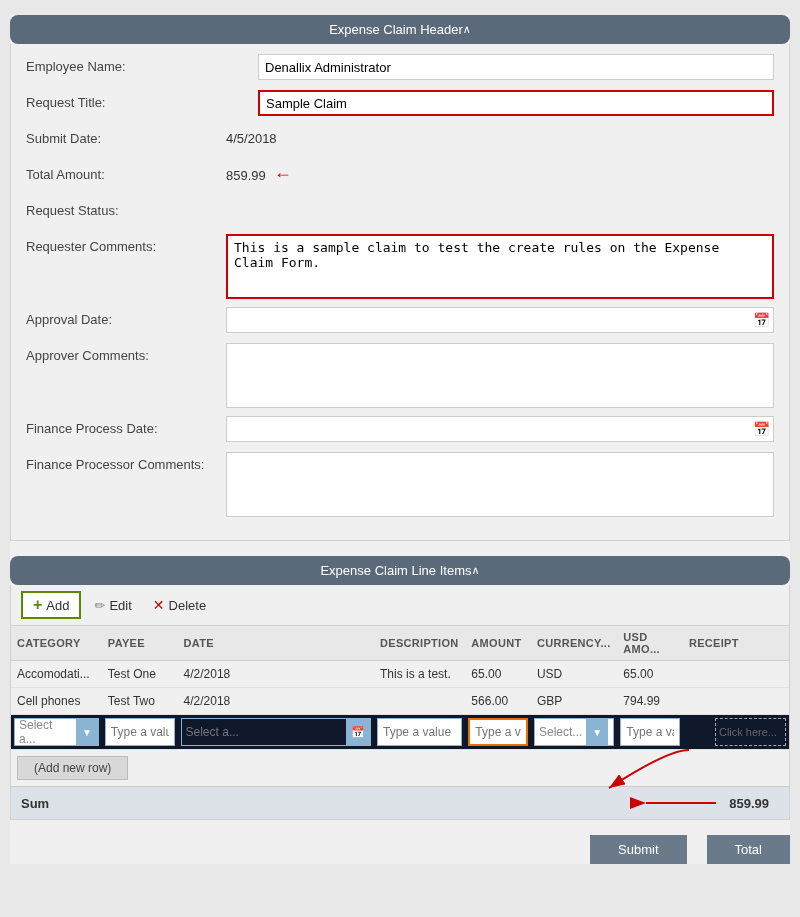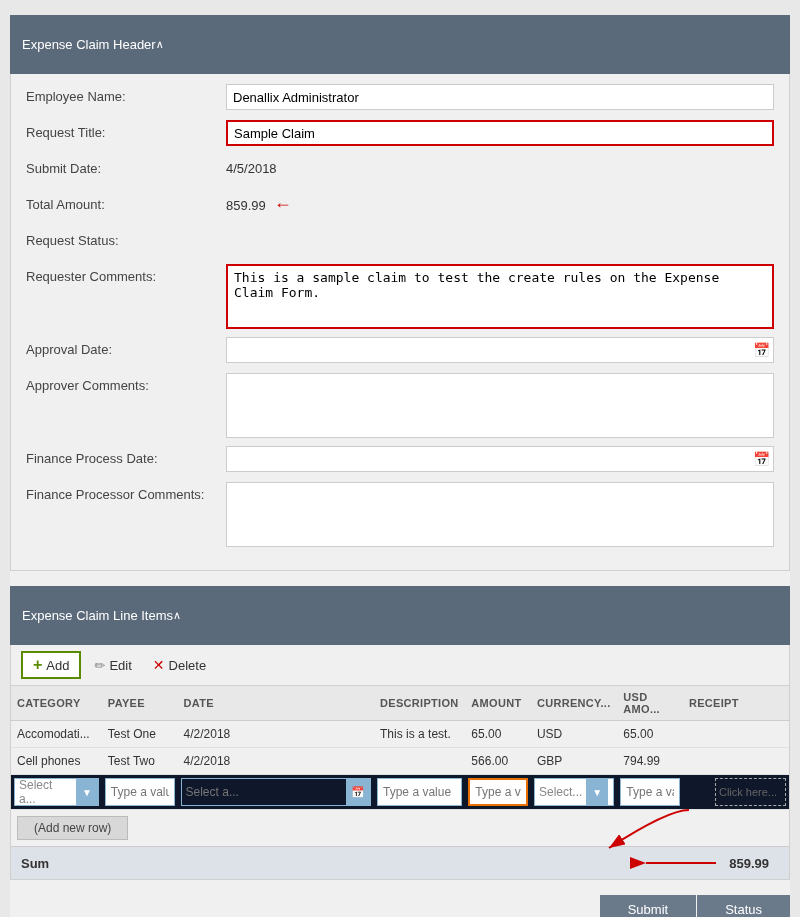--- a/index.html
+++ b/index.html
@@ -17,26 +17,27 @@
 
     .main-container {
       width: 780px;
       background: #f0f0f0;
     }
 
     
     .section-header {
       background: #5a6a7a;
       color: white;
-      padding: 22px 12px;
+      padding: 7px 12px;
       font-size: 13px;
       font-weight: 500;
       display: flex;
-      justify-content: flex-start;
-      align-items: center;
+      justify-content: center;
+      align-items: center;
+      border-radius: 8px;
     }
     .section-header .chevron {
       color: white;
       font-size: 11px;
     }
 
     
     .form-section {
       background: #f0f0f0;
       padding: 10px 15px 15px 15px;
@@ -68,20 +69,21 @@
     }
 
     .form-input {
       flex: 1;
       height: 26px;
       border: 1px solid #ccc;
       background: white;
       padding: 3px 6px;
       font-size: 13px;
       outline: none;
+      margin-left: 32px;
     }
     .form-input.red-border {
       border: 2px solid #cc0000;
     }
 
     .form-textarea {
       flex: 1;
       height: 65px;
       border: 2px solid #cc0000;
       background: white;
@@ -319,21 +321,21 @@
       font-weight: 600;
       font-size: 13px;
     }
     .sum-label { flex: 1; color: #333; }
     .sum-value { color: #333; padding-right: 10px; }
 
     
     .bottom-buttons {
       display: flex;
       justify-content: flex-end;
-      gap: 1px;
+      gap: 20px;
       margin-top: 15px;
     }
     .btn-submit, .btn-cancel {
       padding: 7px 28px;
       font-size: 13px;
       cursor: pointer;
       border: none;
     }
     .btn-submit {
       background: #6a7a8a;
@@ -549,16 +551,16 @@
         </defs>
         <line x1="75" y1="10" x2="5" y2="10" stroke="#cc0000" stroke-width="2" marker-end="url(#arrowhead2)"></line>
       </svg>
       <span class="sum-value">859.99</span>
     </div>
 
   </div>
 
   <div class="bottom-buttons">
     <button class="btn-submit">Submit</button>
-    <button class="btn-cancel">Status</button>
+    <button class="btn-cancel">Total</button>
   </div>
 
 </div>
 
 </body></html>

